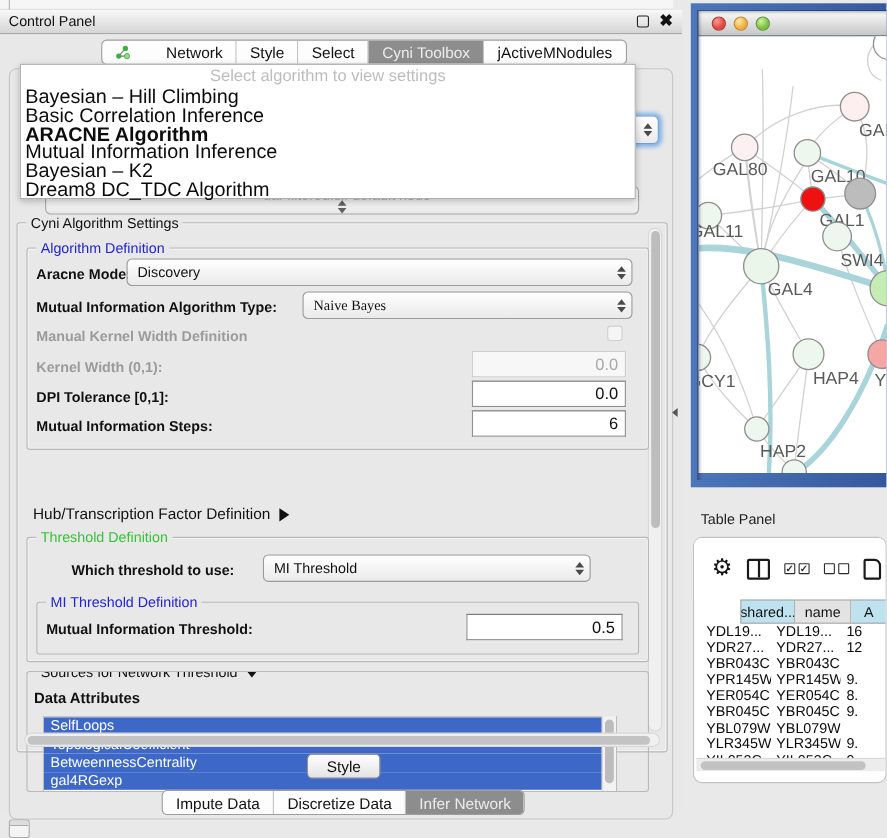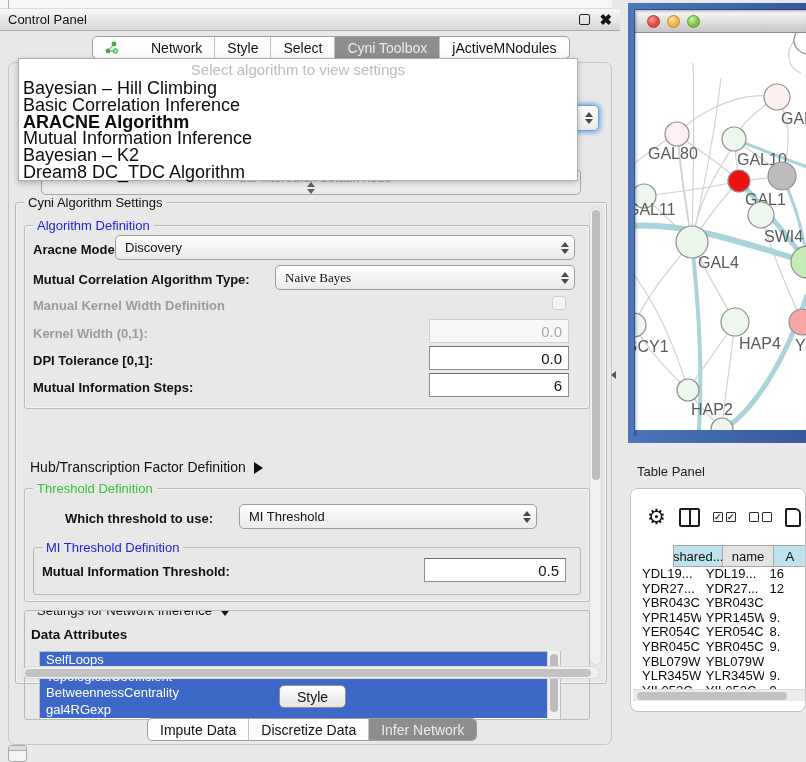--- a/index.html
+++ b/index.html
@@ -201,21 +201,21 @@
 
         <span class="lbl" style="left:8px; top:16px;">Aracne Mode:</span>
         <div class="combo" style="left:90px; top:9px; width:460px; height:25px;">
           <span class="cval">Discovery</span>
           <span class="stepper">
               <span class="tri-up"></span>
               <span class="tri-dn"></span>
             </span>
         </div>
 
-        <span class="lbl" style="left:8px; top:46px;">Mutual Correlation Algorithm Type:</span>
+        <span class="lbl" style="left:8px; top:46px;">Mutual Information Algorithm Type:</span>
         <div class="combo" style="left:250px; top:39px; width:300px; height:25px;font-family:Liberation Serif, serif;">
           <span class="cval">Naive Bayes</span>
           <span class="stepper">
               <span class="tri-up"></span>
               <span class="tri-dn"></span>
             </span>
         </div>
 
         <span class="lbl dis" style="left:8px; top:72px;">Manual Kernel Width Definition</span>
         <span class="chk" style="left:527px; top:70px;"></span>
@@ -247,21 +247,21 @@
         </div>
 
         <div class="fs" style="left:8px; top:58px; width:548px; height:48px; box-shadow:none;">
           <span class="fs-legend blue">MI Threshold Definition</span>
           <span class="lbl" style="left:8px; top:16px;">Mutual Information Threshold:</span>
           <div class="tfield" style="left:390px; top:10px; width:142px; height:24px;">0.5</div>
         </div>
       </div>
 
       <div class="fs" style="left:8px; top:407px; width:566px; height:110px; overflow:hidden; box-shadow:none;">
-        <span class="fs-legend"><span>Settings for Network Inference</span><span class="arrow-down"></span></span>
+        <span class="fs-legend"><span>Sources for Network Threshold</span><span class="arrow-down"></span></span>
         <span class="lbl" style="left:6px; top:16px; font-size:13.5px;">Data Attributes</span>
         <div class="attr-list" style="left:14px; top:40px; width:522px; height:80px;" id="attr-list">
             <div class="attr-item">SelfLoops</div>
             <div class="attr-item">TopologicalCoefficient</div>
             <div class="attr-item">BetweennessCentrality</div>
             <div class="attr-item">gal4RGexp</div>
           </div>
         <div class="list-vsb" style="left:522px; top:40px; height:80px;">
           <div class="thumb" style="top:3px; height:58px;"></div>
         </div>

